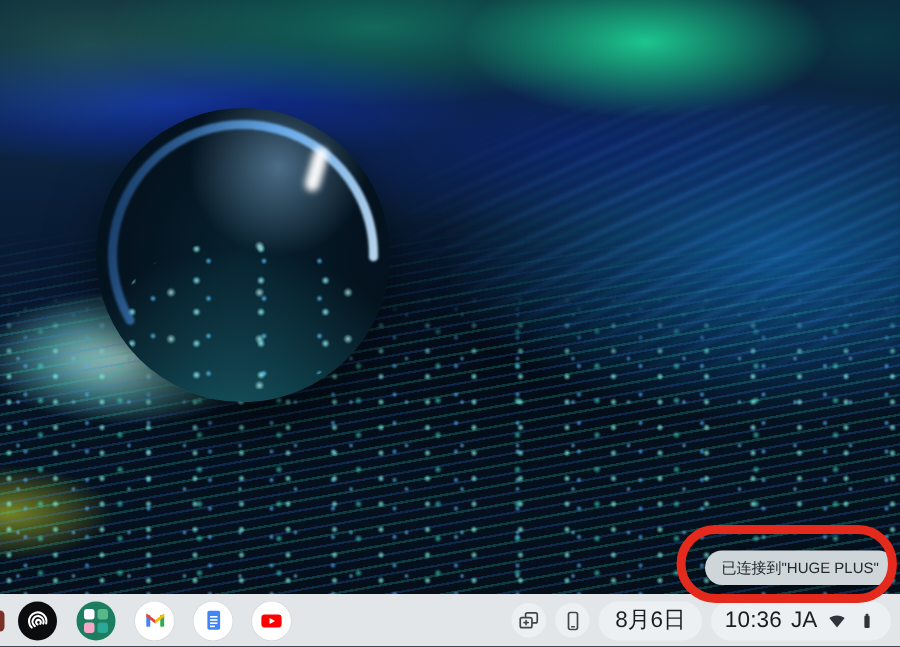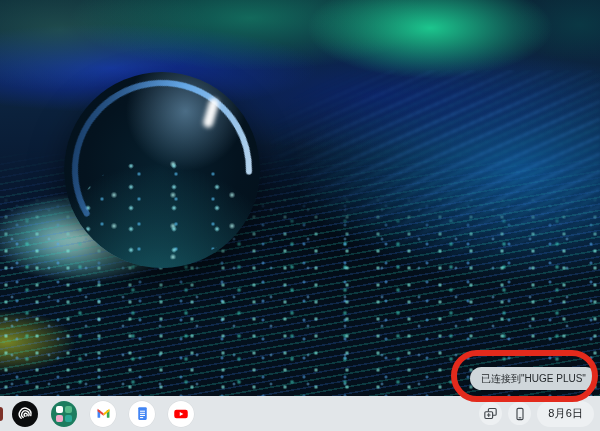--- a/index.html
+++ b/index.html
@@ -84,21 +84,21 @@
        display:flex;align-items:center;justify-content:center;flex:0 0 auto;}
   .app.black{background:#0b0c0d;}
   .app.greenc{background:#1d7d5f;}
   .app.whitec{background:#ffffff;box-shadow:0 0 0 0.5px rgba(0,0,0,0.06);}
   .grid4{display:grid;grid-template-columns:7px 7px;grid-template-rows:7px 7px;gap:2px;}
   .grid4 span{border-radius:2px;display:block;}
   .shelf-right{position:absolute;right:6px;top:0;height:35px;display:flex;align-items:center;gap:6px;}
   .tray-circle{width:23px;height:23px;border-radius:50%;background:#edf0f2;
        display:flex;align-items:center;justify-content:center;flex:0 0 auto;}
   .pill{height:26px;border-radius:13px;background:#edf0f2;display:flex;align-items:center;
-       font-size:11px;font-weight:500;color:#1b1e21;letter-spacing:.1px;}
+       font-size:15px;font-weight:500;color:#1b1e21;letter-spacing:.1px;}
   .pill.date{padding:0 11px;}
   .pill.status{padding:0 9px;gap:6px;}
   
   .toast{
     position:absolute;left:470px;top:367px;height:23px;z-index:20;
     background:#cfd6da;border-radius:12px;display:flex;align-items:center;
     padding:0 11px;font-size:10px;color:#24282b;white-space:nowrap;
     box-shadow:0 1px 4px rgba(0,0,0,0.35);
   }
   .annotation-oval{
@@ -196,14 +196,25 @@
     </div>
     <div class="tray-circle">
       <svg width="16" height="16" viewBox="0 0 24 24">
         <rect x="7.5" y="3.5" width="9" height="17" rx="1.9" fill="none" stroke="#41464b" stroke-width="1.7"></rect>
         <path d="M10.6,17.7 H13.4" stroke="#41464b" stroke-width="1.5" stroke-linecap="round"></path>
       </svg>
     </div>
     <div class="pill date">
       <span>8月6日</span>
     </div>
+    <div class="pill status">
+      <span>10:36</span>
+      <span>JA</span>
+      <svg width="14" height="14" viewBox="0 0 24 24">
+        <path d="M12,19.5 L3.2,8.6 C8,4.6 16,4.6 20.8,8.6 Z" fill="#30343a"></path>
+      </svg>
+      <svg width="14" height="14" viewBox="0 0 24 24">
+        <rect x="10.6" y="3.6" width="2.8" height="2.6" rx="0.7" fill="#30343a"></rect>
+        <rect x="9" y="5.6" width="6" height="14.5" rx="1.5" fill="#30343a"></rect>
+      </svg>
+    </div>
   </div>
 </div>
 
 </body></html>

